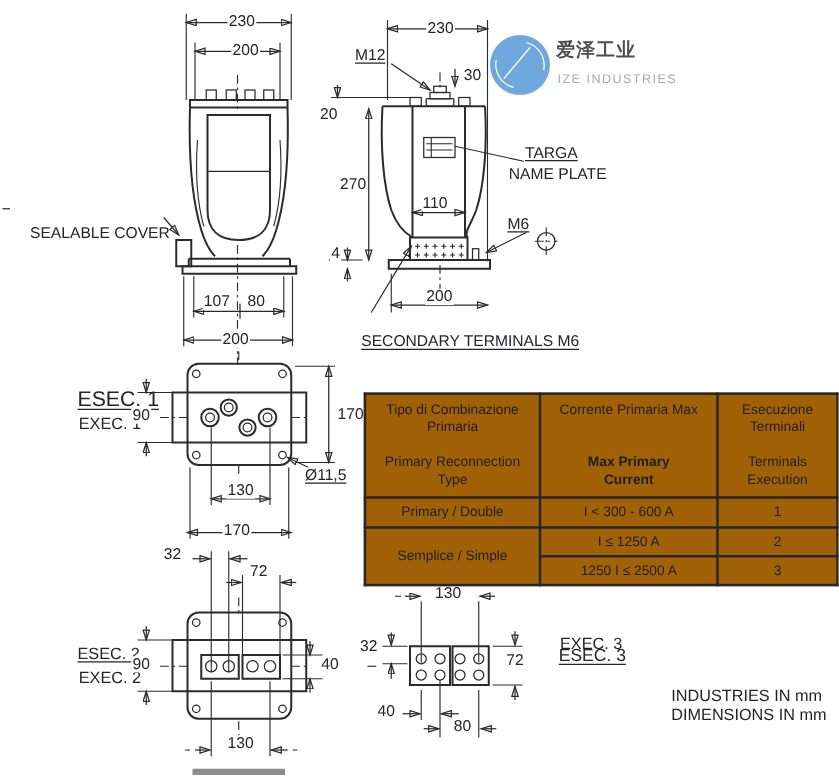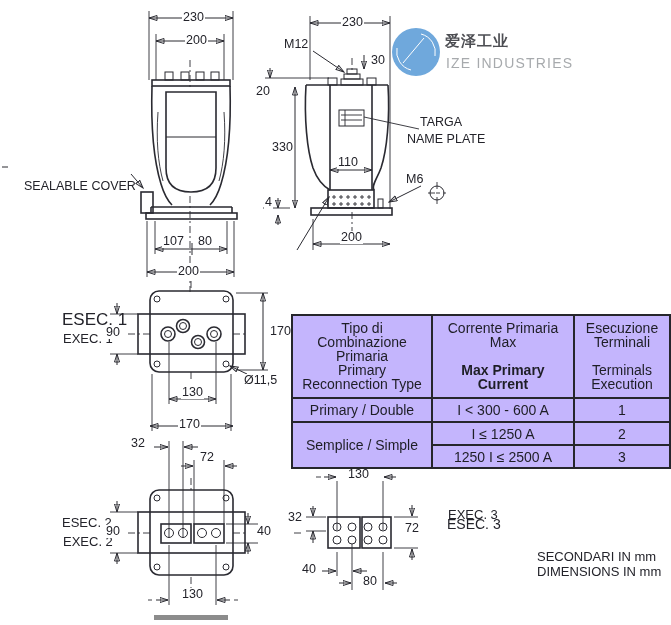--- a/index.html
+++ b/index.html
@@ -8,25 +8,25 @@
   #art{position:absolute;left:0;top:0;}
   #art path,#art line,#art rect,#art circle{stroke:#2a2a31;fill:none;stroke-width:1;}
   #art .tk{stroke-width:1.6;}
   #art .thin{stroke-width:0.9;}
   #art .cl{stroke-dasharray:7 3 2 3;stroke-width:0.9;}
   #art .solidfill{fill:#8c8c8c;stroke:none;}
   #art .logo-circle{fill:#6FA8DC;stroke:none;}
   #art .logo-swoosh{stroke:#ffffff;fill:none;}
   .t{position:absolute;font-size:12.5px;line-height:13px;color:#23232a;white-space:nowrap;}
   .dim{background:#ffffff;padding:0 1px;}
-  .ul{text-underline-offset:2px;}
+  .ul{text-decoration:underline;text-underline-offset:2px;}
   .cn{font-size:15px;font-weight:bold;letter-spacing:1px;color:#4d4e53;}
-  .en{font-size:14px;letter-spacing:1.2px;color:#a7aaad;}
+  .en{font-size:10px;letter-spacing:1.2px;color:#a7aaad;}
   #selTable{position:absolute;left:291px;top:314px;border-collapse:collapse;table-layout:fixed;
-            background:#c4b5fd;font-size:14px;color:#1e1e26;text-align:center;}
+            background:#a16207;font-size:11px;color:#1e1e26;text-align:center;}
   #selTable th,#selTable td{border:2px solid #26262c;padding:0;font-weight:normal;}
   #selTable td{height:21px;}
   .hc{display:flex;flex-direction:column;justify-content:space-between;height:70px;padding:5px 2px 6px 2px;line-height:14px;}
   .hen-narrow{max-width:92px;margin:0 auto;font-weight:bold;}
 </style>
 </head>
 <body>
 
 <div id="canvas">
 
@@ -202,27 +202,28 @@
 <span class="t dim" style="left:185px;top:34px">200</span>
 <span class="t" style="left:24px;top:180px">SEALABLE COVER</span>
 <span class="t dim" style="left:162px;top:235px">107</span>
 <span class="t dim" style="left:197px;top:235px">80</span>
 <span class="t dim" style="left:177px;top:265px">200</span>
 
 <span class="t dim" style="left:341px;top:16px">230</span>
 <span class="t ul" style="left:284px;top:38px">M12</span>
 <span class="t dim" style="left:370px;top:54px">30</span>
 <span class="t dim" style="left:255px;top:85px">20</span>
-<span class="t dim" style="left:271px;top:141px">330</span>
+<span class="t dim" style="left:271px;top:141px">270</span>
 <span class="t dim" style="left:337px;top:156px">110</span>
 <span class="t ul" style="left:420px;top:116px">TARGA</span>
 <span class="t" style="left:407px;top:133px">NAME PLATE</span>
 <span class="t ul" style="left:406px;top:173px">M6</span>
 <span class="t dim" style="left:264px;top:196px">4</span>
 <span class="t dim" style="left:340px;top:231px">200</span>
+<span class="t ul" style="left:289px;top:267px">SECONDARY TERMINALS M6</span>
 
 <span class="t cn" style="left:445px;top:34px">爱泽工业</span>
 <span class="t en" style="left:446px;top:57px">IZE INDUSTRIES</span>
 
 <span class="t ul" style="left:62px;top:313px;font-size:17px">ESEC. 1</span>
 <span class="t" style="left:63px;top:332px;font-size:13px">EXEC. 1</span>
 <span class="t dim" style="left:105px;top:326px">90</span>
 <span class="t dim" style="left:269px;top:325px">170</span>
 <span class="t dim" style="left:181px;top:386px">130</span>
 <span class="t dim" style="left:178px;top:418px">170</span>
@@ -237,21 +238,21 @@
 <span class="t dim" style="left:181px;top:588px">130</span>
 
 <span class="t dim" style="left:347px;top:468px">130</span>
 <span class="t dim" style="left:287px;top:511px">32</span>
 <span class="t dim" style="left:404px;top:522px">72</span>
 <span class="t dim" style="left:301px;top:563px">40</span>
 <span class="t dim" style="left:362px;top:575px">80</span>
 <span class="t ul" style="left:447px;top:518px;font-size:14px">ESEC. 3</span>
 <span class="t" style="left:448px;top:508px;font-size:13px">EXEC. 3</span>
 
-<span class="t" style="left:537px;top:550px;font-size:13px">SECONDARI IN mm</span>
+<span class="t" style="left:537px;top:550px;font-size:13px">INDUSTRIES IN mm</span>
 <span class="t" style="left:537px;top:565px;font-size:13px">DIMENSIONS IN mm</span>
 
 <table id="selTable">
   <colgroup>
         <col style="width:140px">
         <col style="width:142px">
         <col style="width:96px">
       </colgroup>
   <thead>
     <tr>

